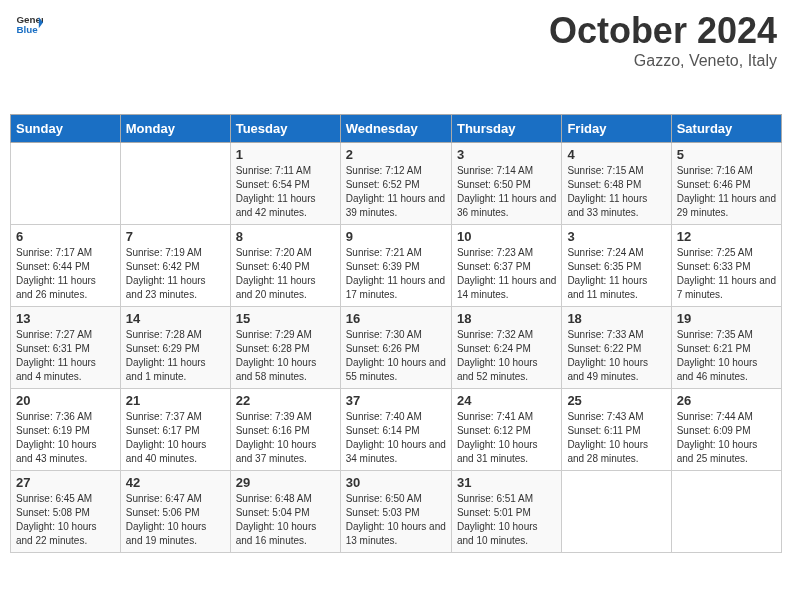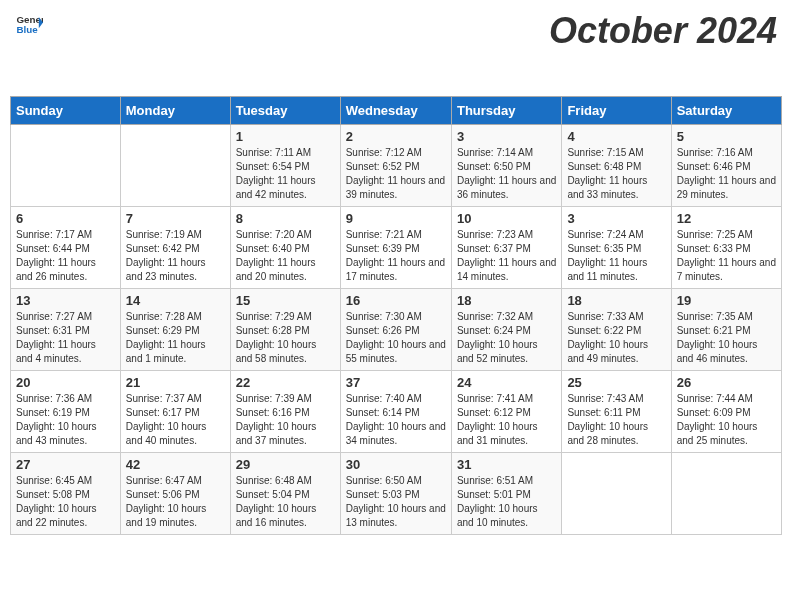--- a/index.html
+++ b/index.html
@@ -21,21 +21,20 @@
       display: flex;
       align-items: center;
       gap: 2px;
     }
     .logo-icon {
       width: 28px;
       height: 28px;
     }
     .title-block {
       text-align: right;
-      font-style: italic;
     }
     .month-title {
       font-size: 36px;
       font-weight: bold;
       color: #333;
     }
     .location-title {
       font-size: 16px;
       color: #555;
     }
@@ -87,20 +86,21 @@
 <div class="header">
   <div class="logo">
     <svg class="logo-icon" viewBox="0 0 40 40" xmlns="http://www.w3.org/2000/svg">
       <text x="2" y="18" font-size="14" font-weight="bold" fill="#333">General</text>
       <text x="2" y="33" font-size="14" font-weight="bold" fill="#1a6fc4">Blue</text>
       <polygon points="34,10 40,18 34,26" fill="#1a6fc4"></polygon>
     </svg>
   </div>
   <div class="title-block">
     <div class="month-title">October 2024</div>
+    <div class="location-title">Gazzo, Veneto, Italy</div>
   </div>
 </div>
 
 <table>
   <thead>
     <tr>
     <th>Sunday</th>
         <th>Monday</th>
         <th>Tuesday</th>
         <th>Wednesday</th>

